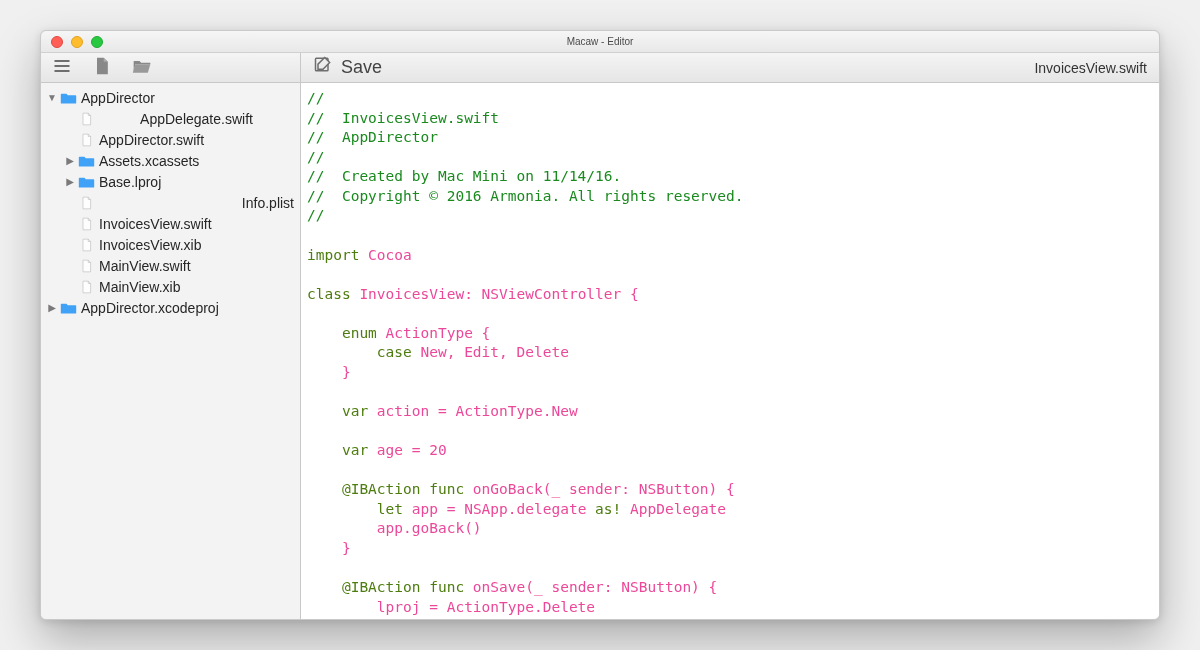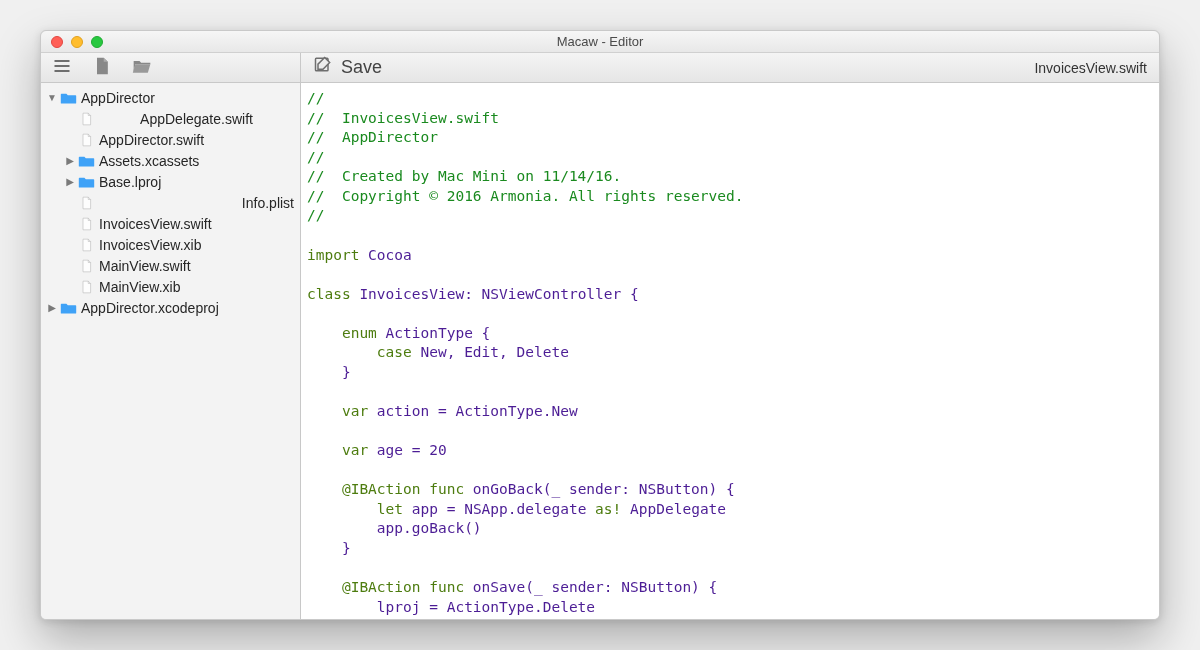--- a/index.html
+++ b/index.html
@@ -44,21 +44,21 @@
   .traffic-lights .dot {
     width: 12px; height: 12px; border-radius: 50%;
   }
   .dot.red { background: #ff5f57; border: 0.5px solid #e24640; }
   .dot.yellow { background: #ffbd2e; border: 0.5px solid #e1a11f; }
   .dot.green { background: #28c840; border: 0.5px solid #1fab33; }
   .title-text {
     position: absolute;
     left: 0; right: 0;
     text-align: center;
-    font-size: 13px;
+    font-size: 10px;
     color: #4a4a4a;
     pointer-events: none;
   }
   
   .toolbar {
     height: 30px;
     background: linear-gradient(#f4f4f4, #e6e6e6);
     border-bottom: 1px solid #c8c8c8;
     display: flex;
     align-items: stretch;
@@ -144,21 +144,21 @@
   pre.code {
     font-family: Menlo, Monaco, Consolas, monospace;
     font-size: 14.5px;
     line-height: 1.35;
     white-space: pre;
     padding-left: 6px;
     color: #262626;
   }
   .tok-comment { color: #1a8a1f; }
   .tok-keyword { color: #4d7c0f; }
-  .tok-plain   { color: #4c1d95; }
+  .tok-plain   { color: #ec4899; }
 </style>
 </head>
 <body>
 
 <div class="window">
 
   <div class="titlebar">
     <div class="traffic-lights">
       <div class="dot red"></div>
       <div class="dot yellow"></div>

